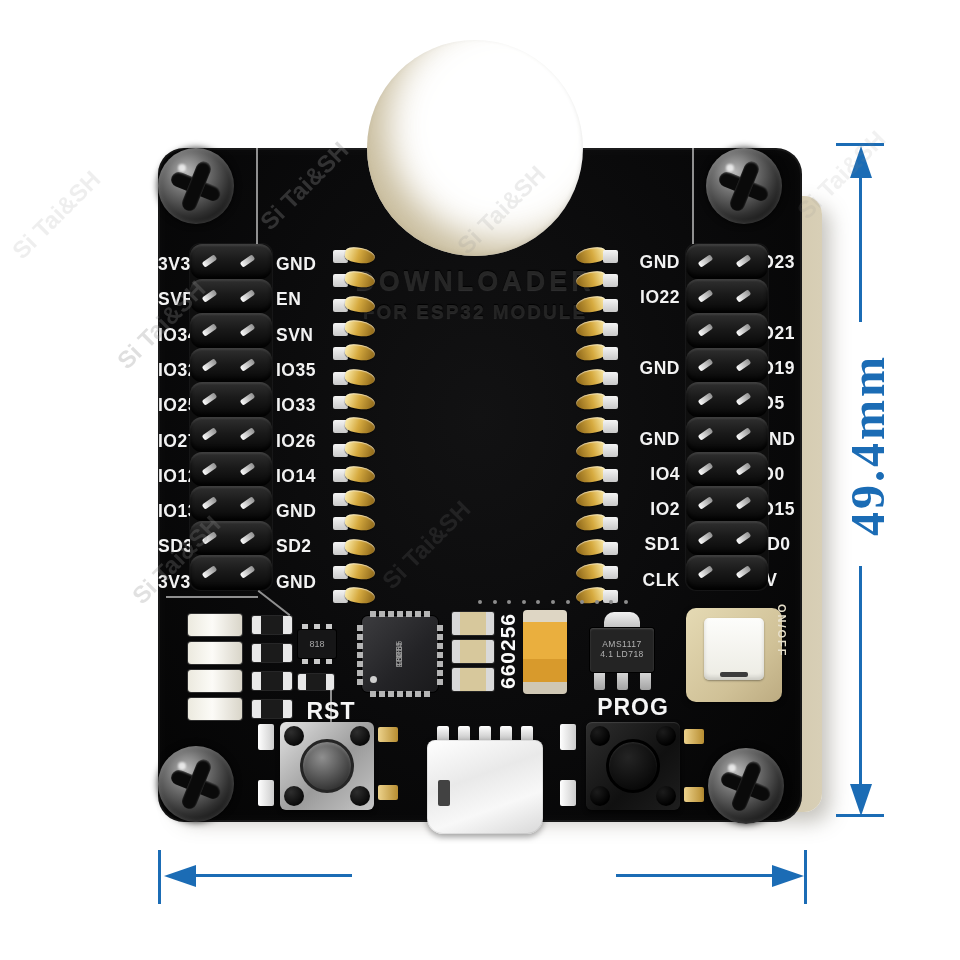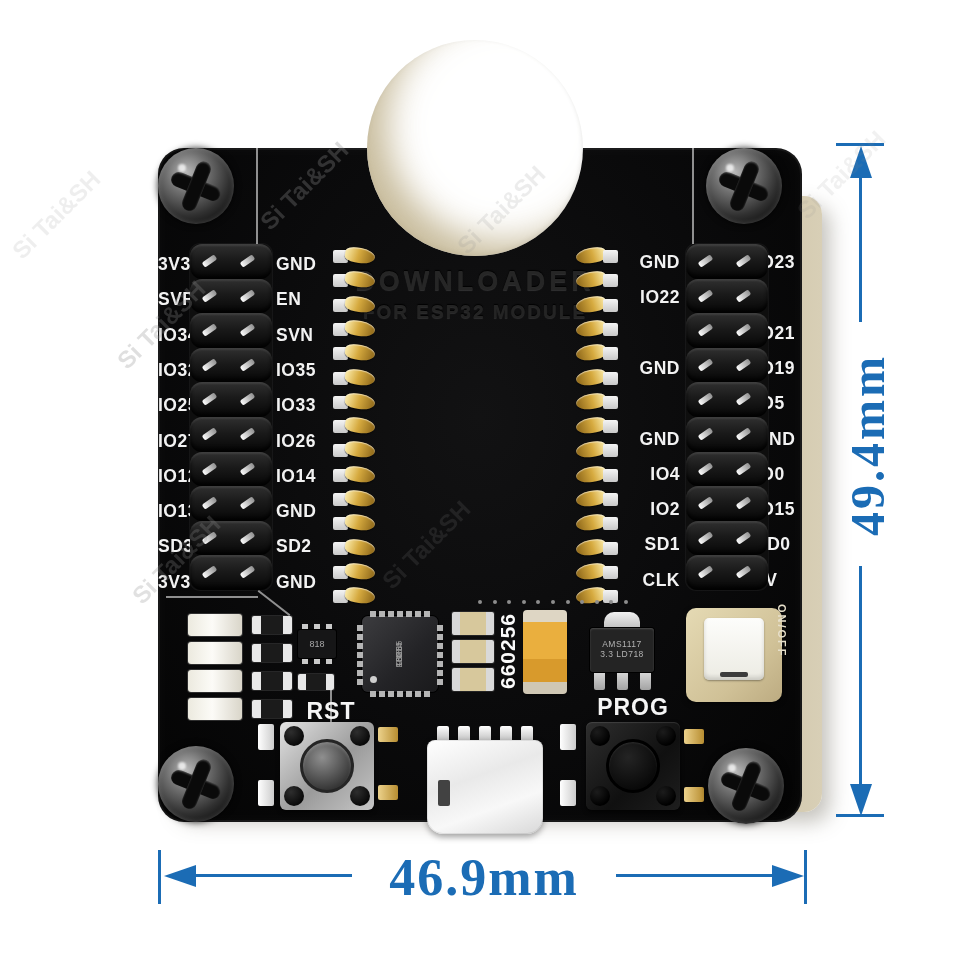--- a/index.html
+++ b/index.html
@@ -401,21 +401,21 @@
   <div class="ccap" style="left:452px;top:668px;"></div>
   <div class="serial">660256</div>
   <div class="tcap"></div>
 
   <div class="amstab"></div>
   <div class="amsleg" style="left:594px;"></div>
   <div class="amsleg" style="left:617px;"></div>
   <div class="amsleg" style="left:640px;"></div>
   <div class="amsbody">
     <div style="position:static">AMS1117</div>
-    <div style="position:static">3.3 LD718</div>
+    <div style="position:static">4.1 LD718</div>
   </div>
 
   <div class="sw"></div>
   <div class="swbtn"></div>
   <div class="swnotch"></div>
   <div class="onoff">ON/OFF</div>
 
   <div class="btn-label" style="left:301px;top:698px;width:60px;">RST</div>
   <div class="btn-label" style="left:596px;top:694px;width:74px;">PROG</div>
 
@@ -484,21 +484,20 @@
   <div class="tri" style="left:850px;top:146px;border-left:11px solid transparent;border-right:11px solid transparent;border-bottom:32px solid var(--accent,#1b6cb5);"></div>
   <div class="dim" style="left:859px;top:172px;width:3px;height:150px;"></div>
   <div class="dimtext dimtext-v">49.4mm</div>
   <div class="dim" style="left:859px;top:566px;width:3px;height:222px;"></div>
   <div class="tri" style="left:850px;top:784px;border-left:11px solid transparent;border-right:11px solid transparent;border-top:32px solid var(--accent,#1b6cb5);"></div>
   <div class="dim" style="left:836px;top:814px;width:48px;height:3px;"></div>
 
   <div class="dim" style="left:158px;top:850px;width:3px;height:54px;"></div>
   <div class="tri" style="left:164px;top:865px;border-top:11px solid transparent;border-bottom:11px solid transparent;border-right:32px solid var(--accent,#1b6cb5);"></div>
   <div class="dim" style="left:190px;top:874px;width:162px;height:3px;"></div>
-  <div class="dimtext dimtext-h">46.9mm</div>
   <div class="dim" style="left:616px;top:874px;width:160px;height:3px;"></div>
   <div class="tri" style="left:772px;top:865px;border-top:11px solid transparent;border-bottom:11px solid transparent;border-left:32px solid var(--accent,#1b6cb5);"></div>
   <div class="dim" style="left:804px;top:850px;width:3px;height:54px;"></div>
 
   <div id="watermark-layer" style="left:0;top:0;width:960px;height:960px;pointer-events:none;">
       <div class="watermark" style="left: 0px; top: 201px; opacity: 0.14;">Si Tai&amp;SH</div>
       <div class="watermark" style="left: 248px; top: 172px; opacity: 0.3;">Si Tai&amp;SH</div>
       <div class="watermark" style="left: 445px; top: 196px; opacity: 0.16;">Si Tai&amp;SH</div>
       <div class="watermark" style="left: 105px; top: 311px; opacity: 0.28;">Si Tai&amp;SH</div>
       <div class="watermark" style="left: 120px; top: 546px; opacity: 0.26;">Si Tai&amp;SH</div>

